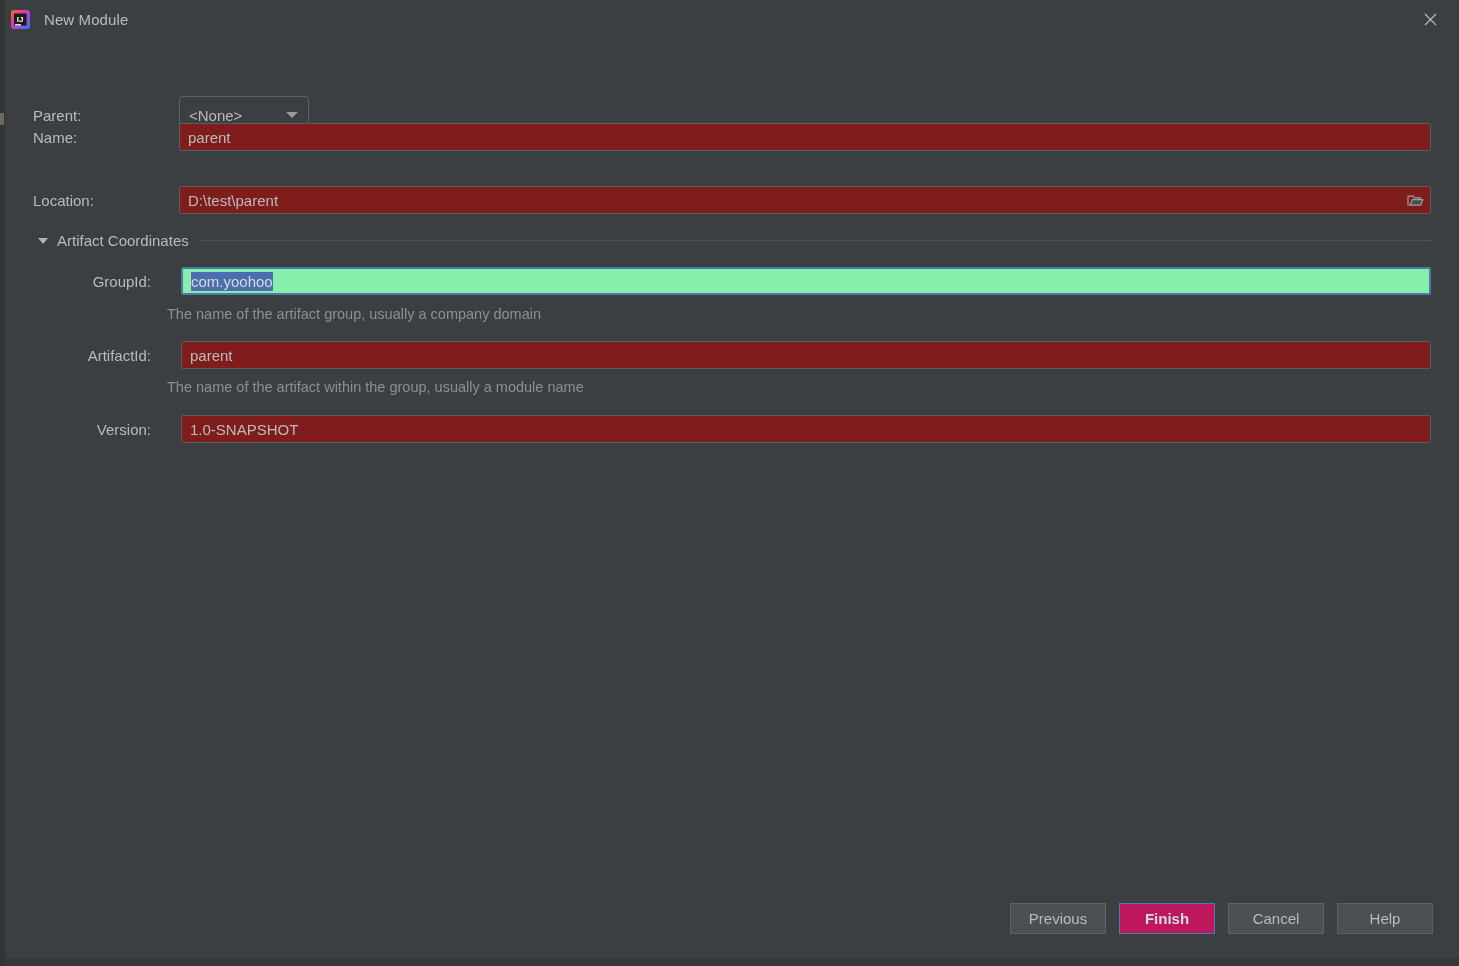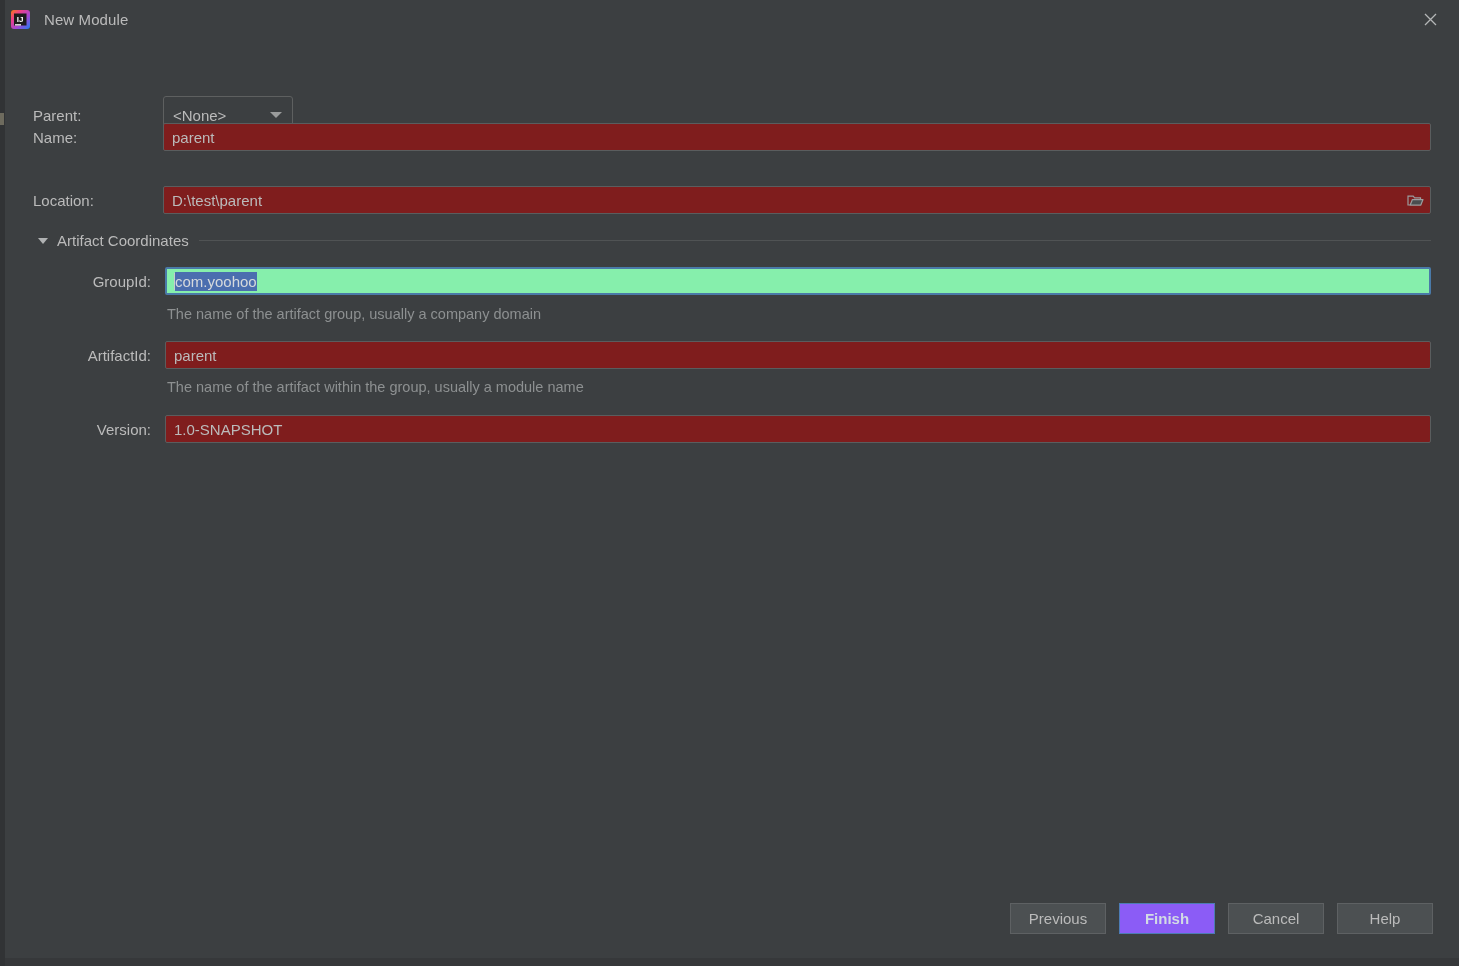--- a/index.html
+++ b/index.html
@@ -77,20 +77,21 @@
 
   
   .form {
     position: relative;
     padding: 0 28px 0 0;
   }
   .row {
     display: flex;
     align-items: center;
     position: absolute;
+    gap: 16px;
   }
   .label {
     font-size: 15px;
     color: #bbbbbb;
     white-space: nowrap;
   }
 
   .combo {
     position: relative;
     height: 38px;
@@ -207,21 +208,21 @@
     color: #bbbbbb;
     font-size: 15px;
     display: flex;
     align-items: center;
     justify-content: center;
     padding: 0 16px;
     cursor: default;
     font-family: "Liberation Sans", sans-serif;
   }
   .btn.primary {
-    background: #8b5cf6;
+    background: #be185d;
     border: 1px solid #4d7cb5;
     color: #d2dbe4;
     font-weight: bold;
   }
 </style>
 </head>
 <body>
 
 <div class="bg-strip"></div>
 <div class="bg-strip-accent"></div>

